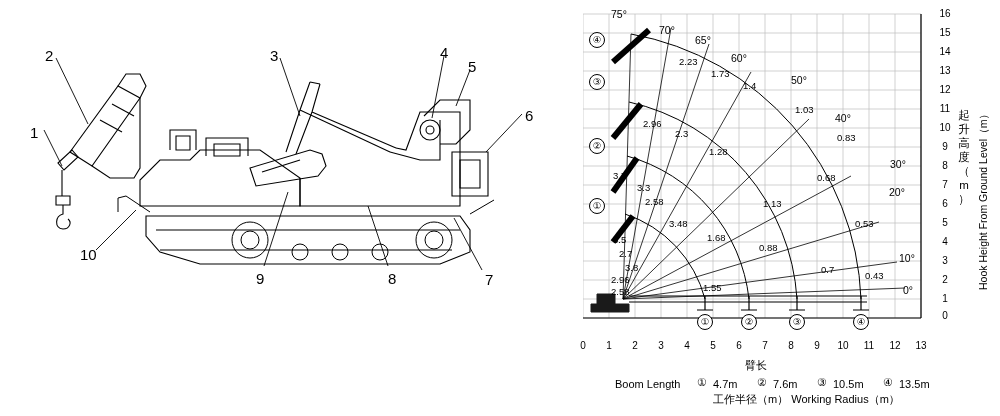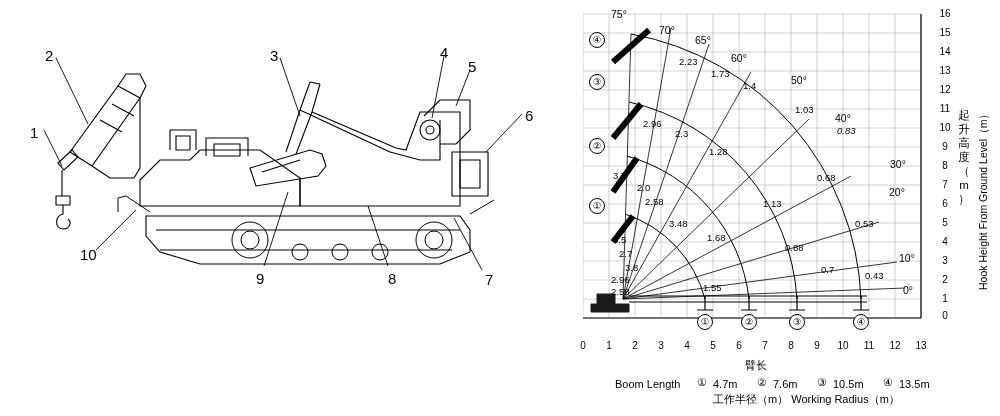--- a/index.html
+++ b/index.html
@@ -209,35 +209,35 @@
     <span class="ang" style="left:252px;top:106px;">40°</span>
     <span class="ang" style="left:284px;top:152px;margin-left:23px;">30°</span>
     <span class="ang" style="left:306px;top:180px;text-align:right;">20°</span>
     <span class="ang" style="left:316px;top:246px;">10°</span>
     <span class="ang" style="left:320px;top:278px;">0°</span>
 
     <span class="cap" style="left:96px;top:50px;">2.23</span>
     <span class="cap" style="left:128px;top:62px;">1.73</span>
     <span class="cap" style="left:160px;top:74px;">1.4</span>
     <span class="cap" style="left:212px;top:98px;">1.03</span>
-    <span class="cap" style="left:254px;top:119px;font-style:italic;">0.83</span>
+    <span class="cap" style="left:254px;top:126px;">0.83</span>
 
     <span class="cap" style="left:60px;top:112px;">2.96</span>
     <span class="cap" style="left:92px;top:122px;">2.3</span>
     <span class="cap" style="left:126px;top:140px;">1.28</span>
     <span class="cap" style="left:180px;top:192px;">1.13</span>
     <span class="cap" style="left:234px;top:166px;">0.68</span>
     <span class="cap" style="left:272px;top:212px;">0.53</span>
 
     <span class="cap" style="left:30px;top:164px;">3.7</span>
-    <span class="cap" style="left:54px;top:176px;">2.0</span>
+    <span class="cap" style="left:54px;top:176px;">3.3</span>
     <span class="cap" style="left:62px;top:190px;">2.58</span>
     <span class="cap" style="left:86px;top:212px;">3.48</span>
     <span class="cap" style="left:124px;top:226px;">1.68</span>
-    <span class="cap" style="left:202px;top:236px;">0.88</span>
+    <span class="cap" style="left:176px;top:236px;">0.88</span>
     <span class="cap" style="left:238px;top:258px;">0.7</span>
     <span class="cap" style="left:282px;top:264px;">0.43</span>
 
     <span class="cap" style="left:30px;top:228px;">5.5</span>
     <span class="cap" style="left:36px;top:242px;">2.7</span>
     <span class="cap" style="left:42px;top:256px;">3.8</span>
     <span class="cap" style="left:28px;top:268px;">2.96</span>
     <span class="cap" style="left:28px;top:280px;">2.58</span>
     <span class="cap" style="left:120px;top:276px;">1.55</span>
 

